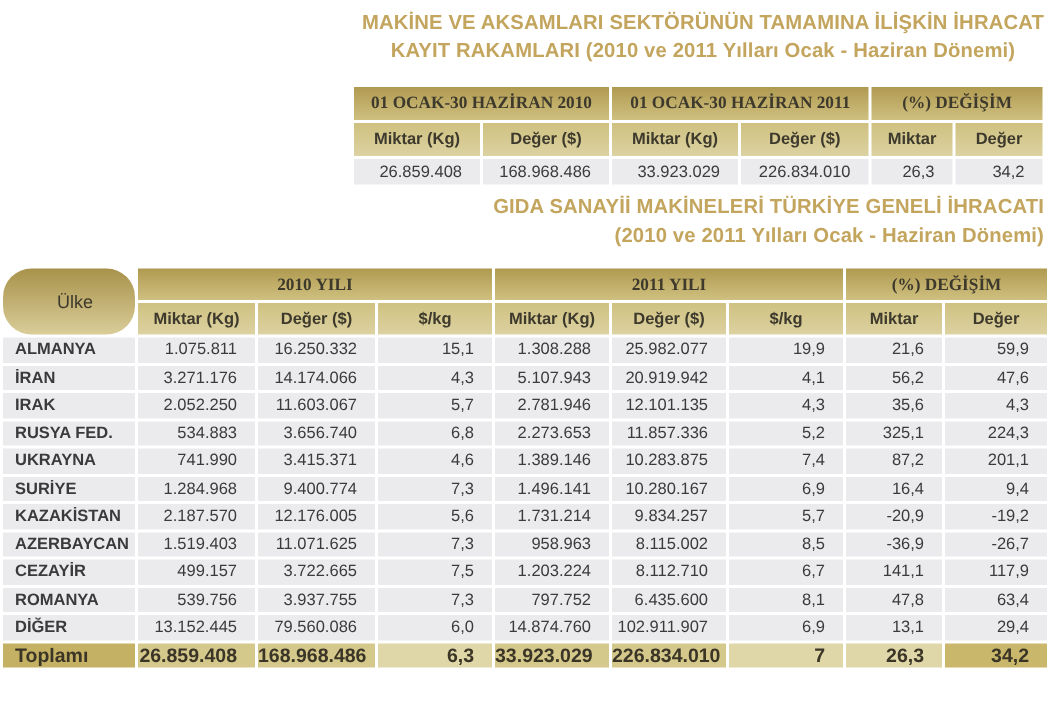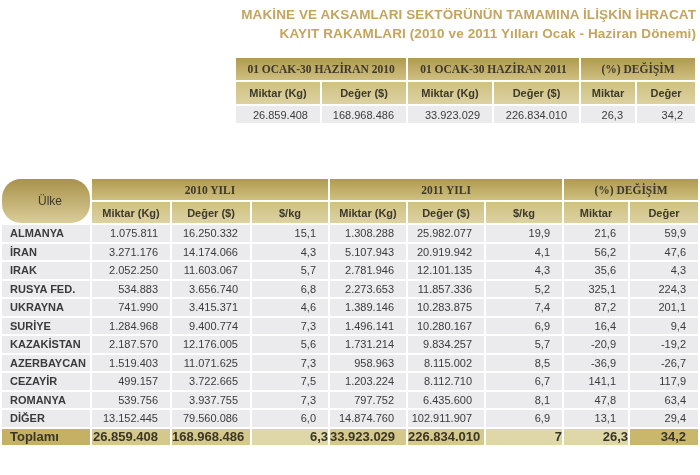--- a/index.html
+++ b/index.html
@@ -1,21 +1,21 @@
 <!DOCTYPE html>
 <html><head>
 <meta charset="utf-8">
 <style>
   html,body{margin:0;padding:0;background:#ffffff;}
   #page{position:relative;width:700px;height:475px;background:#ffffff;overflow:hidden;
         font-family:"Liberation Sans", sans-serif;}
 
   .doc-title{position:absolute;right:4px;text-align:right;color:#c3a55e;
              font-weight:bold;font-size:13.5px;line-height:19px;letter-spacing:0.1px;}
-  #title-machines{top:5px;}
+  #title-machines{top:5px;text-align:center;}
   #title-food{top:128px;}
 
   table{border-collapse:separate;border-spacing:2px;table-layout:fixed;position:absolute;}
   th,td{overflow:hidden;white-space:nowrap;padding:0;}
 
   
   #summary-table{top:56px;left:234px;width:463px;}
   #summary-table .grp{height:22px;}
   #summary-table .sub{height:22px;}
   #summary-table .val{height:17px;}
@@ -35,21 +35,21 @@
 
   
   #detail-table{top:177px;left:0;width:700px;}
   #detail-table .grp,#detail-table .sub{height:21px;}
   #detail-table tbody td{height:16.5px;}
 
   
   .total td{font-weight:bold;color:#3a3526;font-size:13px;}
   .t-label{background:#c5b163;text-align:left;padding-left:8px;}
   .t-val{background:#d5c88b;text-align:right;padding-right:12px;}
-  .t-light{background:#e0d7a8;text-align:right;}
+  .t-light{background:#e0d7a8;text-align:right;padding-right:12px;}
   .t-dark{background:#c9b76b;text-align:right;padding-right:12px;}
 </style>
 </head>
 <body>
 
 <div id="page">
 
   <div class="doc-title" id="title-machines">
     <div>MAKİNE VE AKSAMLARI SEKTÖRÜNÜN TAMAMINA İLİŞKİN İHRACAT</div>
     <div>KAYIT RAKAMLARI  (2010 ve 2011 Yılları Ocak - Haziran Dönemi)</div>
@@ -84,20 +84,24 @@
         <td class="val">26.859.408</td>
         <td class="val">168.968.486</td>
         <td class="val">33.923.029</td>
         <td class="val">226.834.010</td>
         <td class="val">26,3</td>
         <td class="val">34,2</td>
       </tr>
     </tbody>
   </table>
 
+  <div class="doc-title" id="title-food">
+    <div>GIDA SANAYİİ MAKİNELERİ TÜRKİYE GENELİ İHRACATI</div>
+    <div>(2010 ve 2011 Yılları Ocak - Haziran Dönemi)</div>
+  </div>
 
   <table id="detail-table">
     <colgroup>
       <col style="width:88px">
         <col style="width:78px">
         <col style="width:78px">
         <col style="width:76px">
       <col style="width:76px">
         <col style="width:76px">
         <col style="width:76px">

